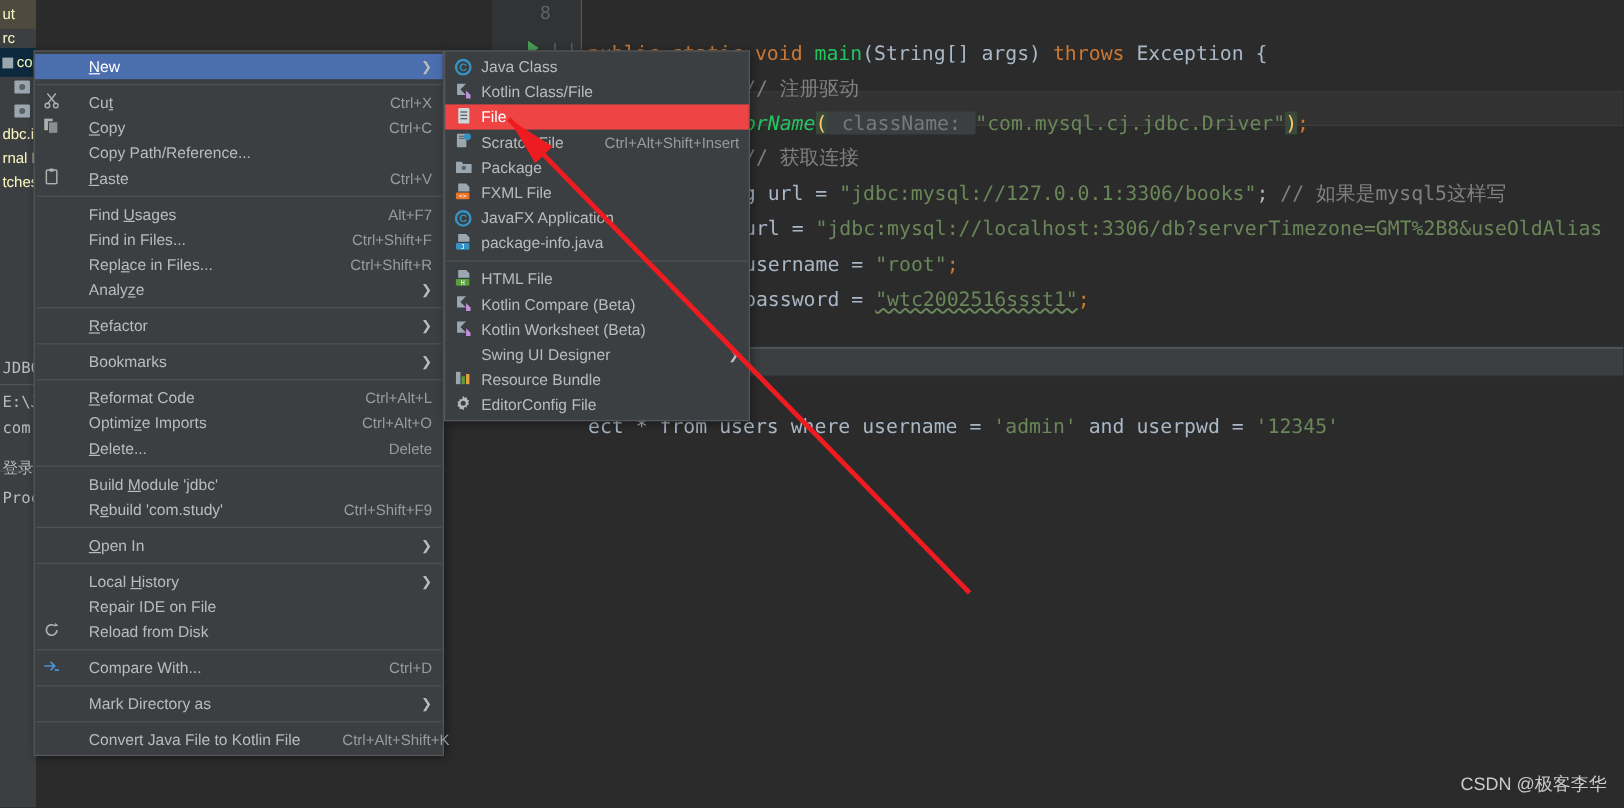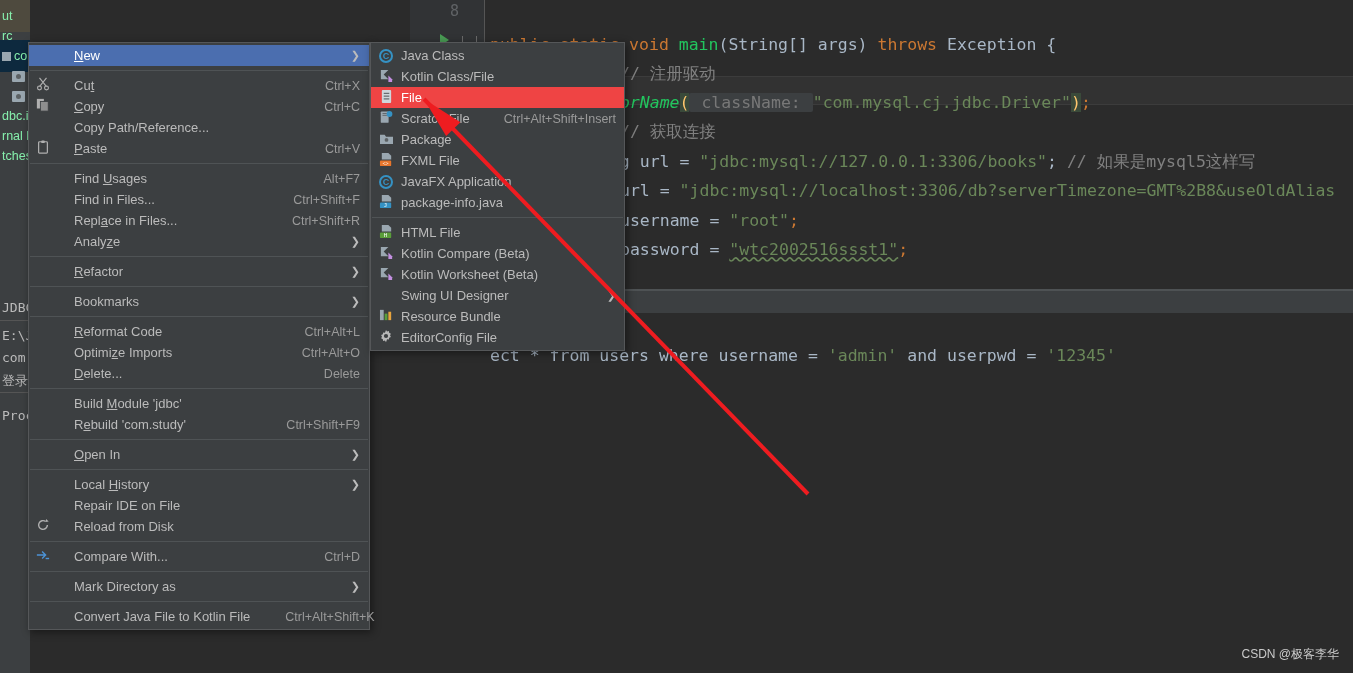--- a/index.html
+++ b/index.html
@@ -79,22 +79,22 @@
     position:absolute; left:0; top:313px; width:1353px; height:1px;
     background:#2b2b2b;
   }
 
   
   .project-panel {
     position:absolute; left:0; top:0; width:30px; height:673px;
     background:#3c3f41;
   }
   .tree-row {
-    position:absolute; left:0; width:30px; height:32px;
-    font-size:12.5px; color:#86efac; white-space:nowrap;
+    position:absolute; left:0; width:30px; height:24px;
+    font-size:12.5px; color:#fef9c3; white-space:nowrap;
     overflow:hidden; display:flex; align-items:center;
   }
   .tree-row.sel { background:#0d293e; }
   .tree-row.topbar { background:#4e4a3e; }
   .tree-indent-1 { padding-left:2px; }
   .tree-indent-2 { padding-left:12px; }
   .folder-ic {
     width:13px; height:11px; background:#9aa7b0; border-radius:1px;
     position:relative; flex:0 0 auto; margin-right:3px;
   }
@@ -160,21 +160,21 @@
     color:#3592c4;font-size:9px;line-height:11px;text-align:center;
     font-family:"Liberation Sans",sans-serif;font-weight:bold;
   }
 
   
   .annot { position:absolute; left:0; top:0; width:1353px; height:673px; pointer-events:none; }
 
   
   .watermark {
     position:absolute; right:14px; bottom:10px;
-    font-size:12px; color:#d8d8d8; opacity:.92;
+    font-size:15px; color:#d8d8d8; opacity:.92;
     font-family:"Liberation Sans", sans-serif;
   }
 </style>
 </head>
 <body>
 
 <div class="root">
 
   <div class="editor">
     <div class="line-hl" id="line-hl" style="top: 76px;"></div>
@@ -219,21 +219,21 @@
       </div>
       <div class="tree-row  tree-indent-1" style="top: 140px;">
         <span class="tree-txt">tches</span>
       </div>
     </div>
 
   <div class="run-panel" id="run-panel">
       <div class="run-line" style="top: 4px;">JDBC</div>
       <div class="run-line" style="top: 32px;">E:\J</div>
       <div class="run-line" style="top: 54px;">com</div>
-      <div class="run-line" style="top: 76px;">登录</div>
+      <div class="run-line" style="top: 85px;">登录</div>
       <div class="run-line" style="top: 112px;">Proc</div>
       <div class="run-sep" style="top: 24px;"></div>
       <div class="run-sep" style="top: 96px;"></div>
     </div>
 
   <div class="ctxmenu" id="ctxmenu">
       <div class="mi sel">
         <span class="icocell"></span>
         <span class="lbl"><span class="u">N</span>ew</span>
         <span class="arrow">❯</span>

